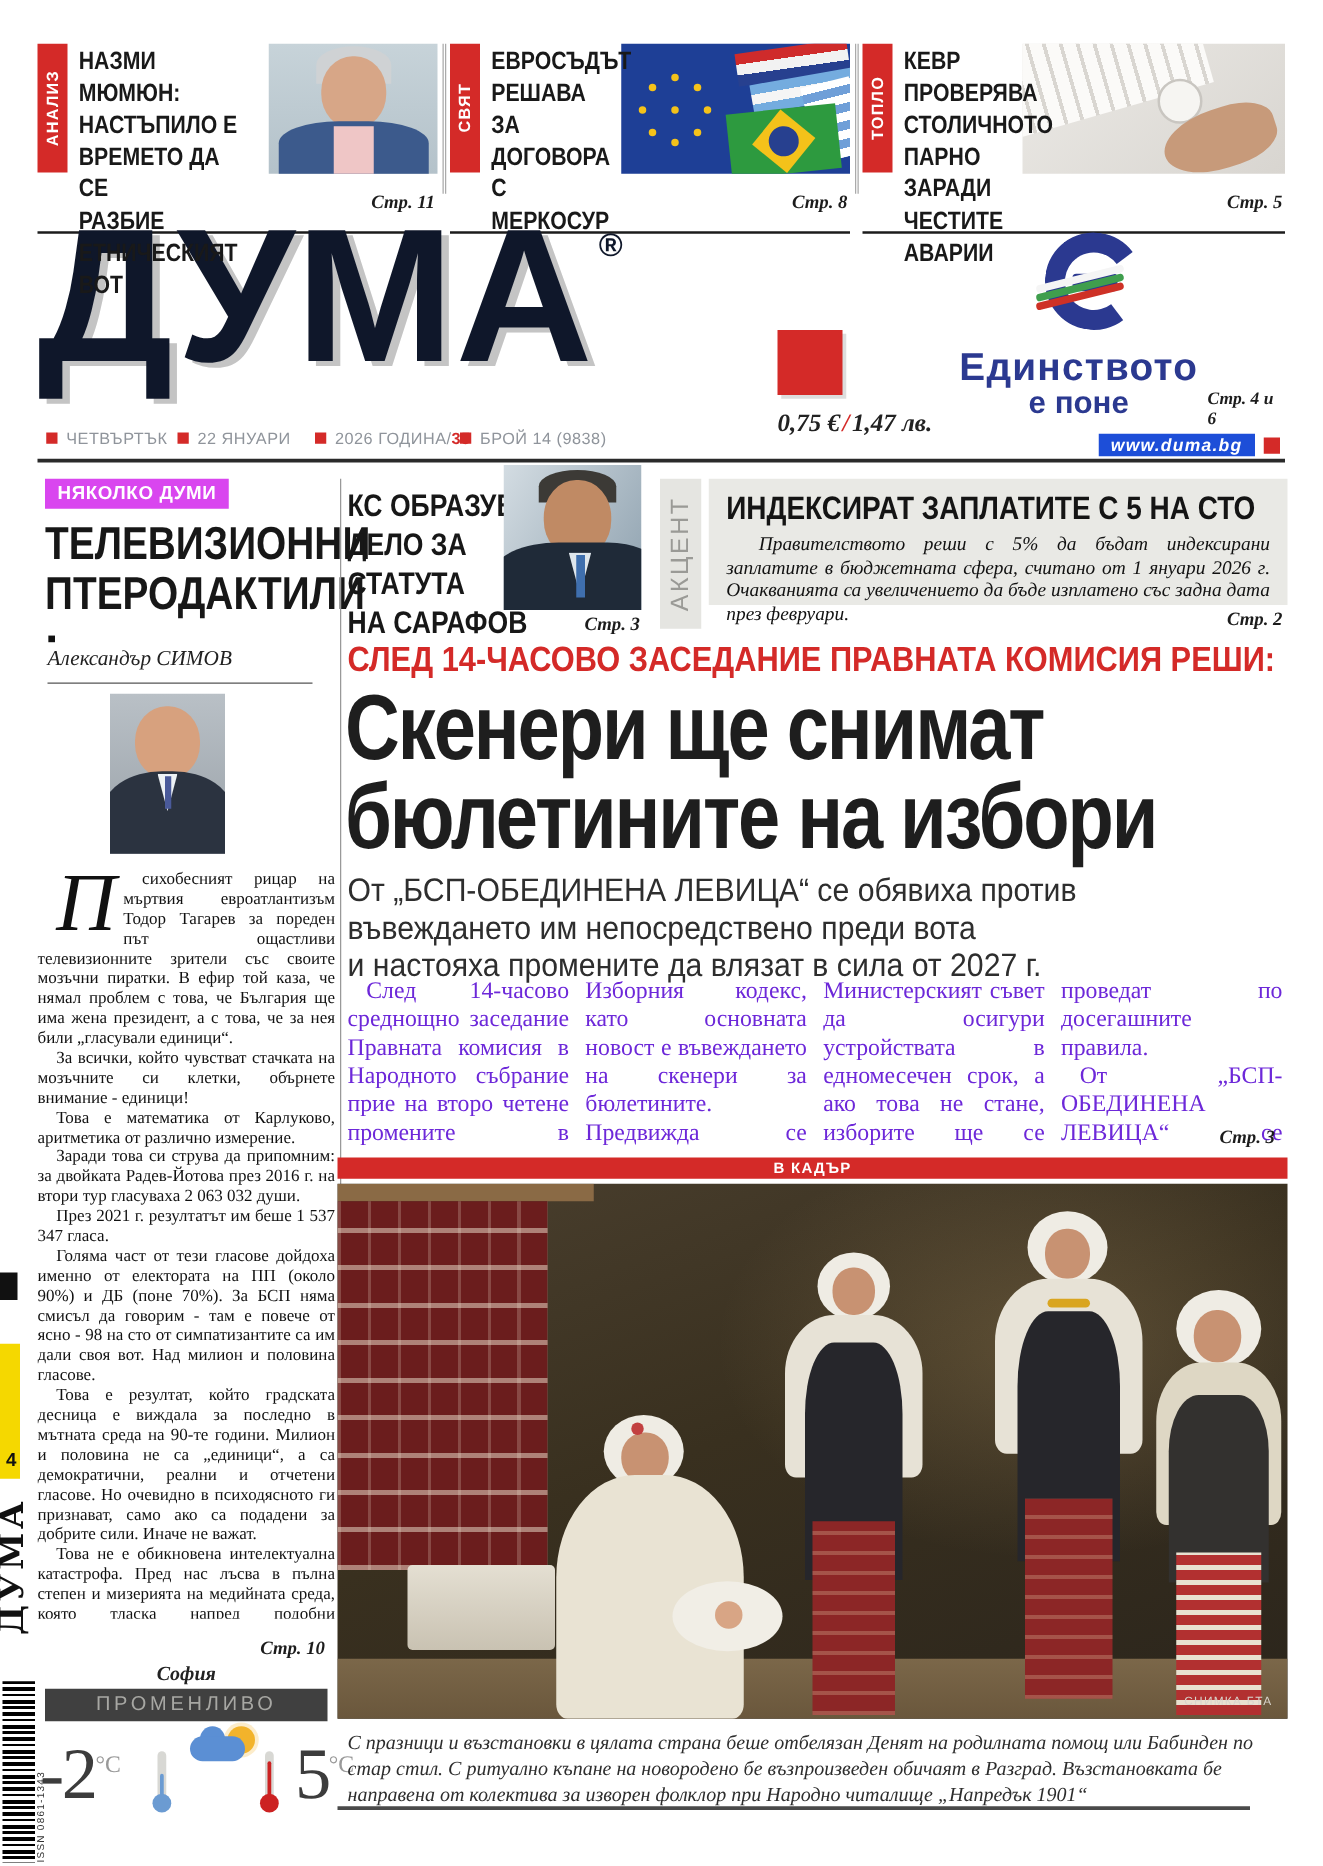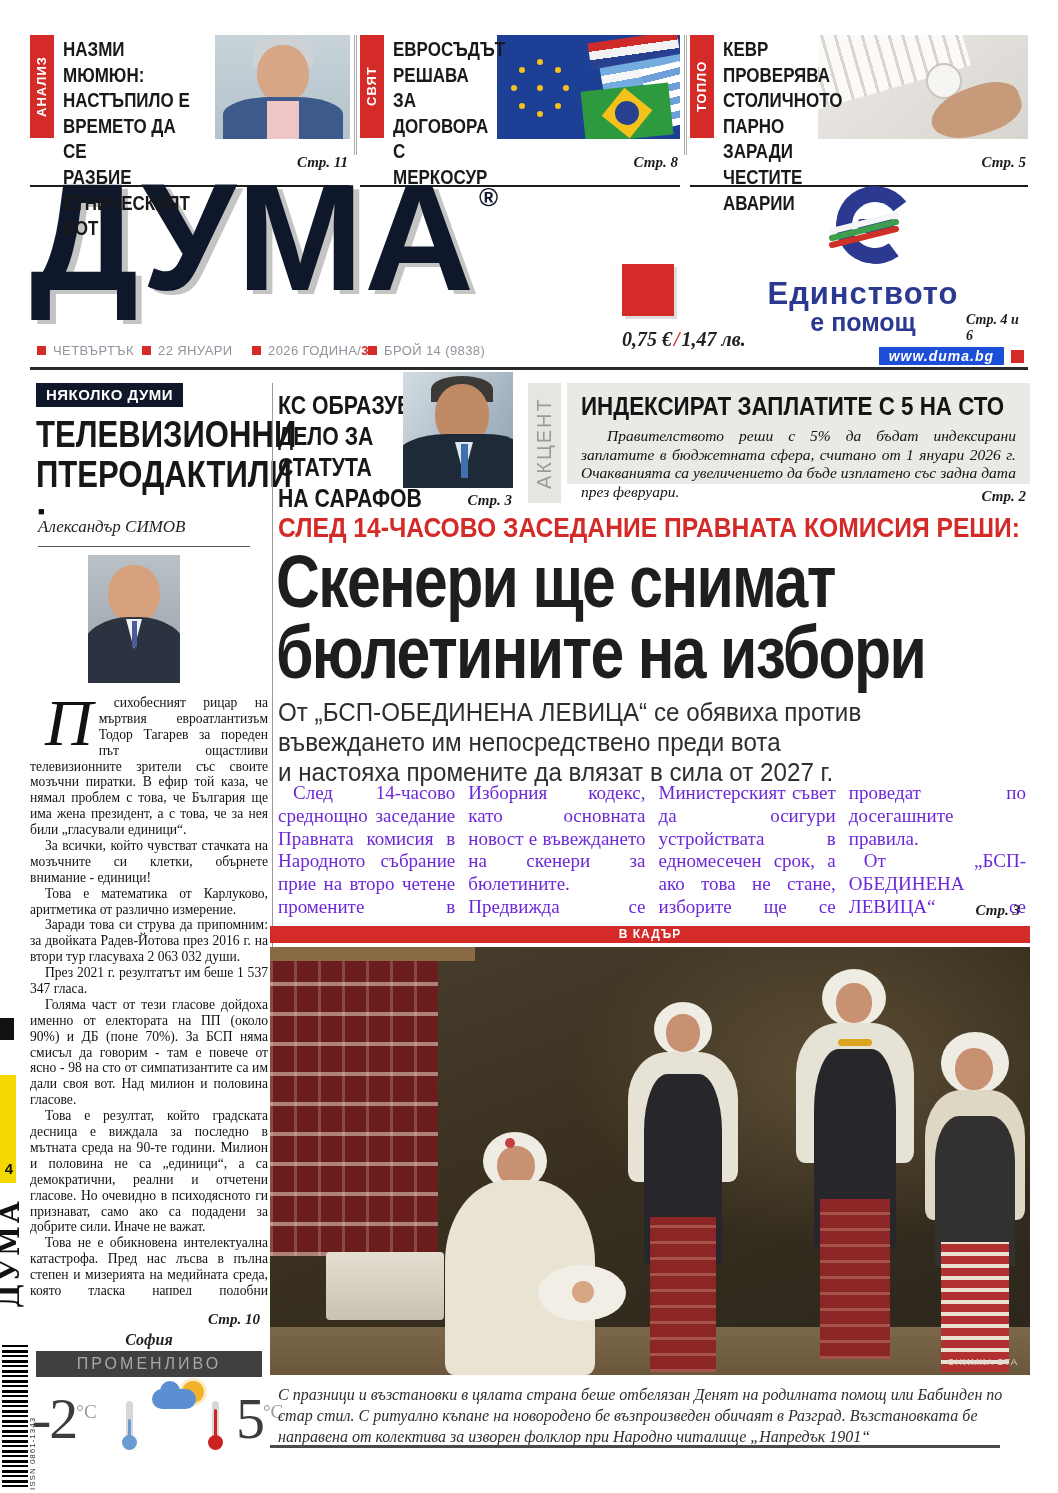--- a/index.html
+++ b/index.html
@@ -54,21 +54,21 @@
   .dl-item { position:absolute; top:5px; display:flex; align-items:center; gap:7px;
     color:#8f949b; font-size:13px; letter-spacing:.4px; }
   .dl-sq { width:9px; height:9px; background:#d42a28; display:inline-block; }
   .dl-red { color:#d42a28; font-weight:bold; }
   #site-bar { position:absolute; right:24px; top:9px; height:18px; background:#1d4ed8; color:#fff;
     font-weight:bold; font-style:italic; font-size:14px; line-height:18px; padding:0 10px; letter-spacing:1px; }
   #site-sq { position:absolute; right:4px; top:12px; width:13px; height:13px; background:#d42a28; }
 
   
   #left-rail { position:absolute; left:30px; top:383px; width:238px; height:1110px; }
-  #col-label { display:inline-block; background:#0f172a; color:#fff; font-weight:bold; font-size:15px;
+  #col-label { display:inline-block; background:#d946ef; color:#fff; font-weight:bold; font-size:15px;
     padding:3px 10px 4px; letter-spacing:.5px; margin-left:6px; }
   #col-title { position:absolute; left:6px; top:32px; font-weight:bold; font-size:37px; line-height:1.07;
     color:#171717; transform:scaleX(.84); transform-origin:0 0; width:130%; }
   #col-bullet { position:absolute; left:8px; top:122px; font-size:11px; color:#111; }
   #col-author { position:absolute; left:8px; top:134px; font-family:"Liberation Serif", serif;
     font-style:italic; font-size:17px; color:#222; }
   #col-rule { position:absolute; left:8px; top:163px; width:212px; height:1px; background:#555; }
   #author-photo { position:absolute; left:58px; top:172px; width:92px; height:128px; overflow:hidden;
     background:linear-gradient(#b9c0c6,#99a1a8); }
   .ap-head { position:absolute; left:20px; top:10px; width:52px; height:58px; border-radius:48%; background:#d7a17e; }
@@ -247,21 +247,21 @@
     </div>
     <div id="ad-logo">
       <div id="emblem">
         <div id="emblem-ring"></div>
         <div id="emblem-bar"></div>
         <div class="emb-stripe" style="top:34px;background:#f5f5f5;"></div>
         <div class="emb-stripe" style="top:41px;background:#3f9e4d;"></div>
         <div class="emb-stripe" style="top:48px;background:#ce3126;"></div>
       </div>
       <div id="emblem-text1">Единството</div>
-      <div id="emblem-text2">е помощ</div>
+      <div id="emblem-text2">е поне</div>
       <div id="ad-pref" class="pref">Стр. 4 и 6</div>
     </div>
   </div>
 
   <div id="topline">
     <div class="dl-item" style="left:7px;">
       <span class="dl-sq"></span>
         <span>ЧЕТВЪРТЪК</span>
     </div>
     <div class="dl-item" style="left:112px;">

